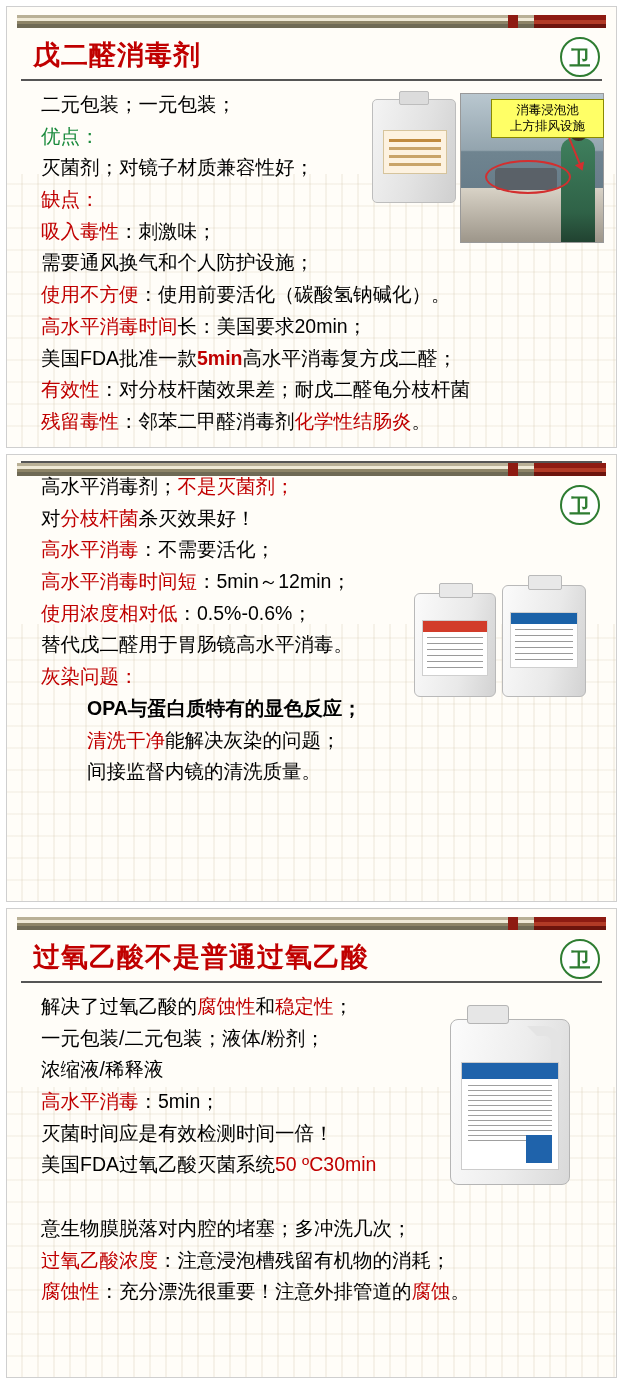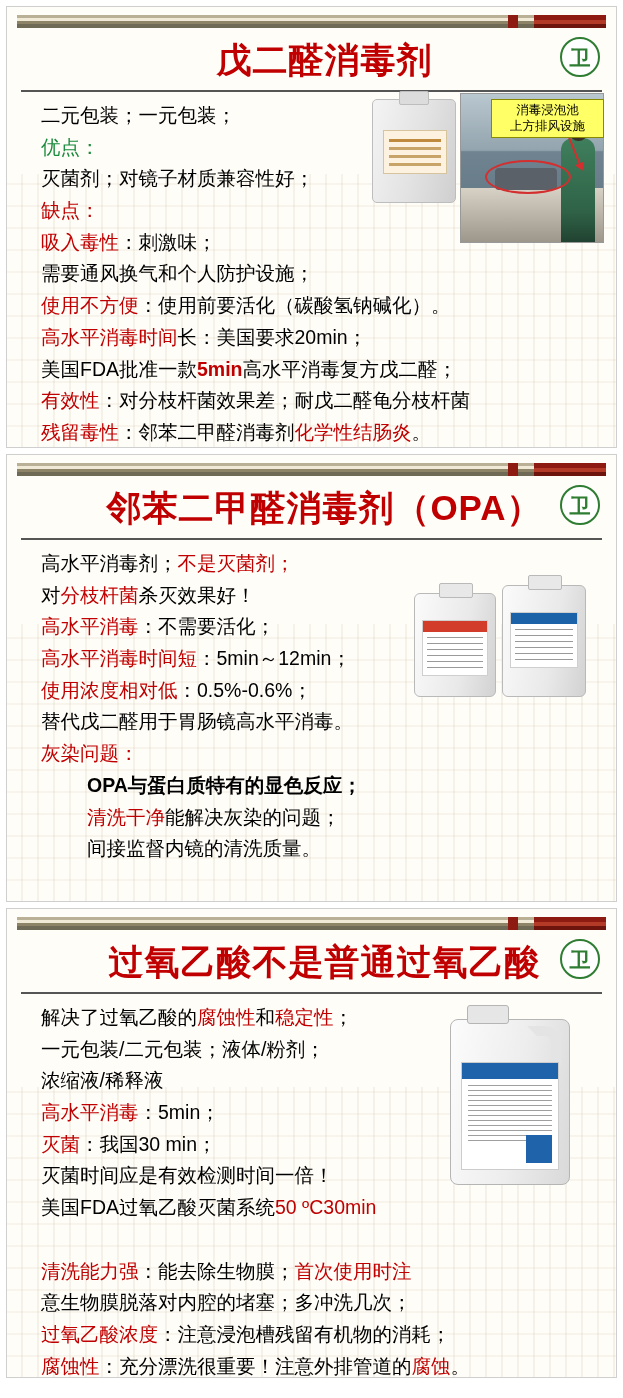--- a/index.html
+++ b/index.html
@@ -85,26 +85,25 @@
     display: flex; align-items: center; justify-content: center;
     font-size: 21px;
     color: #2e7d32;
     font-weight: bold;
     line-height: 1;
   }
 
   .title {
     position: relative;
     margin: 30px 0 0 26px;
-    font-size: 35px;
+    font-size: 27px;
     font-weight: bold;
     color: #c00000;
     letter-spacing: 1px;
     z-index: 3;
-    text-align: center;
   }
   .title-underline {
     position: relative;
     margin: 6px 14px 0 14px;
     height: 2px;
     background: #555;
     z-index: 3;
   }
 
   .body {
@@ -293,21 +292,20 @@
   </div>
 
   <div class="slide slide-2">
     <div class="topbar">
       <div class="redcap2"></div>
       <div class="redcap"></div>
     </div>
     <div class="watermark"></div>
     <div class="logo">卫</div>
 
-    <div class="title">邻苯二甲醛消毒剂（OPA）</div>
     <div class="title-underline"></div>
 
     <div class="img-block s2-imgs">
       <div class="bottle-w s2-b1">
         <div class="lbl">
             <div class="hdr alt"></div>
             <div class="lines"></div>
           </div>
       </div>
       <div class="bottle-w s2-b2">
@@ -352,24 +350,22 @@
             <div class="blue"></div>
           </div>
       </div>
     </div>
 
     <div class="body">
       <p><span class="blk">解决了过氧乙酸的</span><span class="red">腐蚀性</span><span class="blk">和</span><span class="red">稳定性</span><span class="blk">；</span></p>
       <p><span class="blk">一元包装/二元包装；液体/粉剂；</span></p>
       <p><span class="blk">浓缩液/稀释液</span></p>
       <p><span class="red">高水平消毒</span><span class="blk">：5min；</span></p>
-      <p><span class="red">灭菌</span><span class="blk">：我国30 min；</span></p>
       <p><span class="blk">灭菌时间应是有效检测时间一倍！</span></p>
       <p><span class="blk">美国FDA过氧乙酸灭菌系统</span><span class="red">50 ºC30min</span></p>
       <p>&nbsp;</p>
-      <p><span class="red">清洗能力强</span><span class="blk">：能去除生物膜；</span><span class="red">首次使用时注</span></p>
       <p><span class="blk">意生物膜脱落对内腔的堵塞；多冲洗几次；</span></p>
       <p><span class="red">过氧乙酸浓度</span><span class="blk">：注意浸泡槽残留有机物的消耗；</span></p>
       <p><span class="red">腐蚀性</span><span class="blk">：充分漂洗很重要！注意外排管道的</span><span class="red">腐蚀</span><span class="blk">。</span></p>
     </div>
   </div>
 
 </div>
 
 </body></html>

